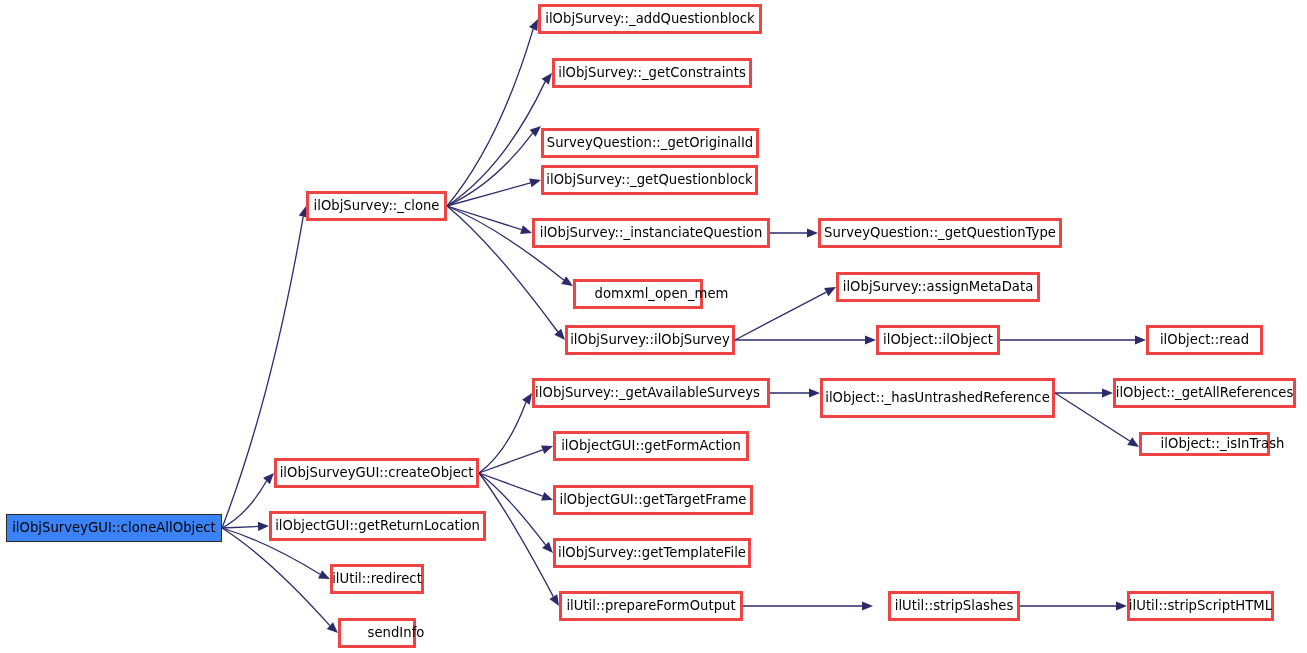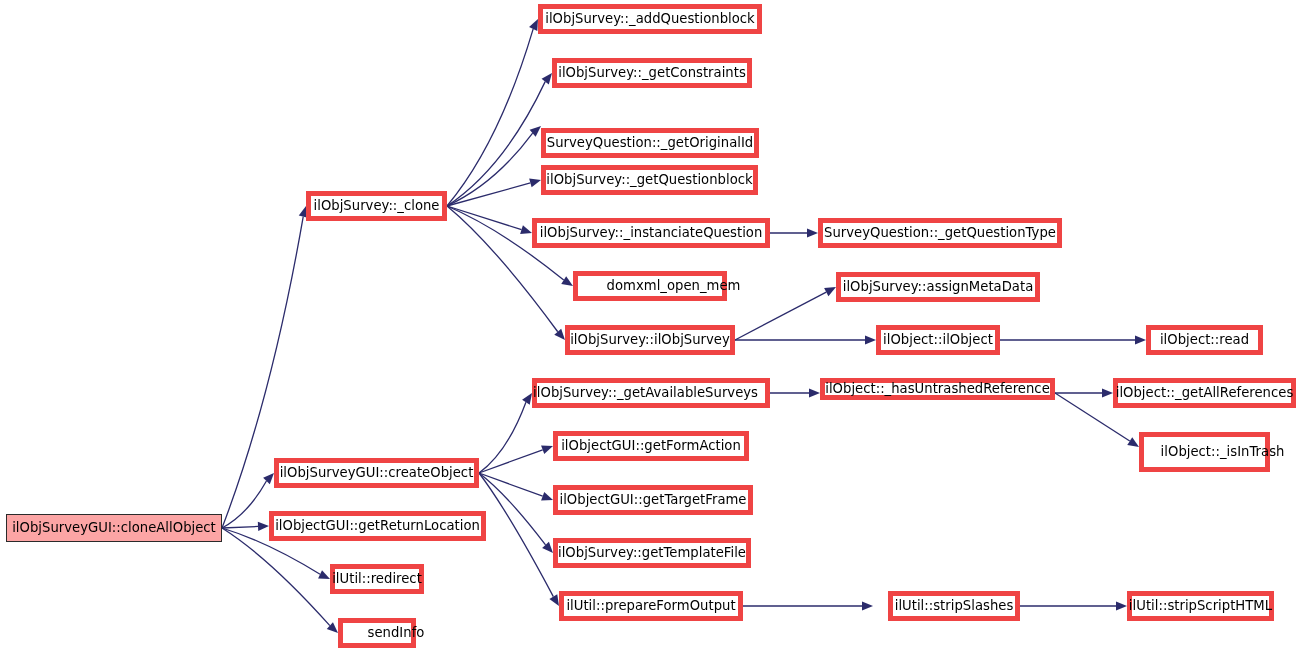--- a/index.html
+++ b/index.html
@@ -22,33 +22,33 @@
     left: 0;
     top: 0;
     width: 1307px;
     height: 653px;
     pointer-events: none;
   }
   .node {
     position: absolute;
     box-sizing: border-box;
     background: #ffffff;
-    border: 5px solid #ef4444;
+    border: 3px solid #ef4444;
     display: flex;
     align-items: center;
     justify-content: center;
     font-size: 13.2px;
     line-height: 1;
     color: #000000;
     white-space: nowrap;
     letter-spacing: 0.02px;
     z-index: 5;
   }
   .node.root {
-    background: #fca5a5;
+    background: #3b82f6;
     border: 1px solid #2b2b2b;
   }
   .node .label {
     padding: 0 7px;
     pointer-events: none;
   }
 </style>
 </head>
 <body>
 
@@ -186,21 +186,21 @@
       </div>
       <div class="node" style="left: 541px; top: 111px; width: 218px; height: 30px; margin-top: 17px;">
         <span class="label">SurveyQuestion::_getOriginalId</span>
       </div>
       <div class="node" style="left: 541px; top: 165px; width: 217px; height: 30px;">
         <span class="label">ilObjSurvey::_getQuestionblock</span>
       </div>
       <div class="node" style="left: 532px; top: 218px; width: 238px; height: 30px;">
         <span class="label">ilObjSurvey::_instanciateQuestion</span>
       </div>
-      <div class="node" style="left: 573px; top: 271px; width: 154px; height: 30px; padding-left: 47px;">
+      <div class="node" style="left: 573px; top: 279px; width: 130px; height: 30px; padding-left: 47px;">
         <span class="label">domxml_open_mem</span>
       </div>
       <div class="node" style="left: 565px; top: 325px; width: 170px; height: 30px;">
         <span class="label">ilObjSurvey::ilObjSurvey</span>
       </div>
       <div class="node" style="left: 532px; top: 378px; width: 238px; height: 30px; justify-content: flex-end;">
         <span class="label">ilObjSurvey::_getAvailableSurveys</span>
       </div>
       <div class="node" style="left: 553px; top: 431px; width: 196px; height: 30px;">
         <span class="label">ilObjectGUI::getFormAction</span>
@@ -216,32 +216,32 @@
       </div>
       <div class="node" style="left: 818px; top: 218px; width: 244px; height: 30px;">
         <span class="label">SurveyQuestion::_getQuestionType</span>
       </div>
       <div class="node" style="left: 836px; top: 272px; width: 204px; height: 30px;">
         <span class="label">ilObjSurvey::assignMetaData</span>
       </div>
       <div class="node" style="left: 876px; top: 325px; width: 124px; height: 30px;">
         <span class="label">ilObject::ilObject</span>
       </div>
-      <div class="node" style="left: 820px; top: 378px; width: 235px; height: 22px;">
+      <div class="node" style="left: 820px; top: 378px; width: 235px; height: 40px;">
         <span class="label">ilObject::_hasUntrashedReference</span>
       </div>
       <div class="node" style="left: 888px; top: 591px; width: 132px; height: 30px;">
         <span class="label">ilUtil::stripSlashes</span>
       </div>
       <div class="node" style="left: 1146px; top: 325px; width: 117px; height: 30px;">
         <span class="label">ilObject::read</span>
       </div>
       <div class="node" style="left: 1113px; top: 378px; width: 183px; height: 30px;">
         <span class="label">ilObject::_getAllReferences</span>
       </div>
-      <div class="node" style="left: 1139px; top: 432px; width: 131px; height: 40px; padding-left: 36px;">
+      <div class="node" style="left: 1139px; top: 432px; width: 131px; height: 24px; padding-left: 36px;">
         <span class="label">ilObject::_isInTrash</span>
       </div>
       <div class="node" style="left: 1127px; top: 591px; width: 147px; height: 30px;">
         <span class="label">ilUtil::stripScriptHTML</span>
       </div>
     </div>
 </div>
 
 </body></html>

